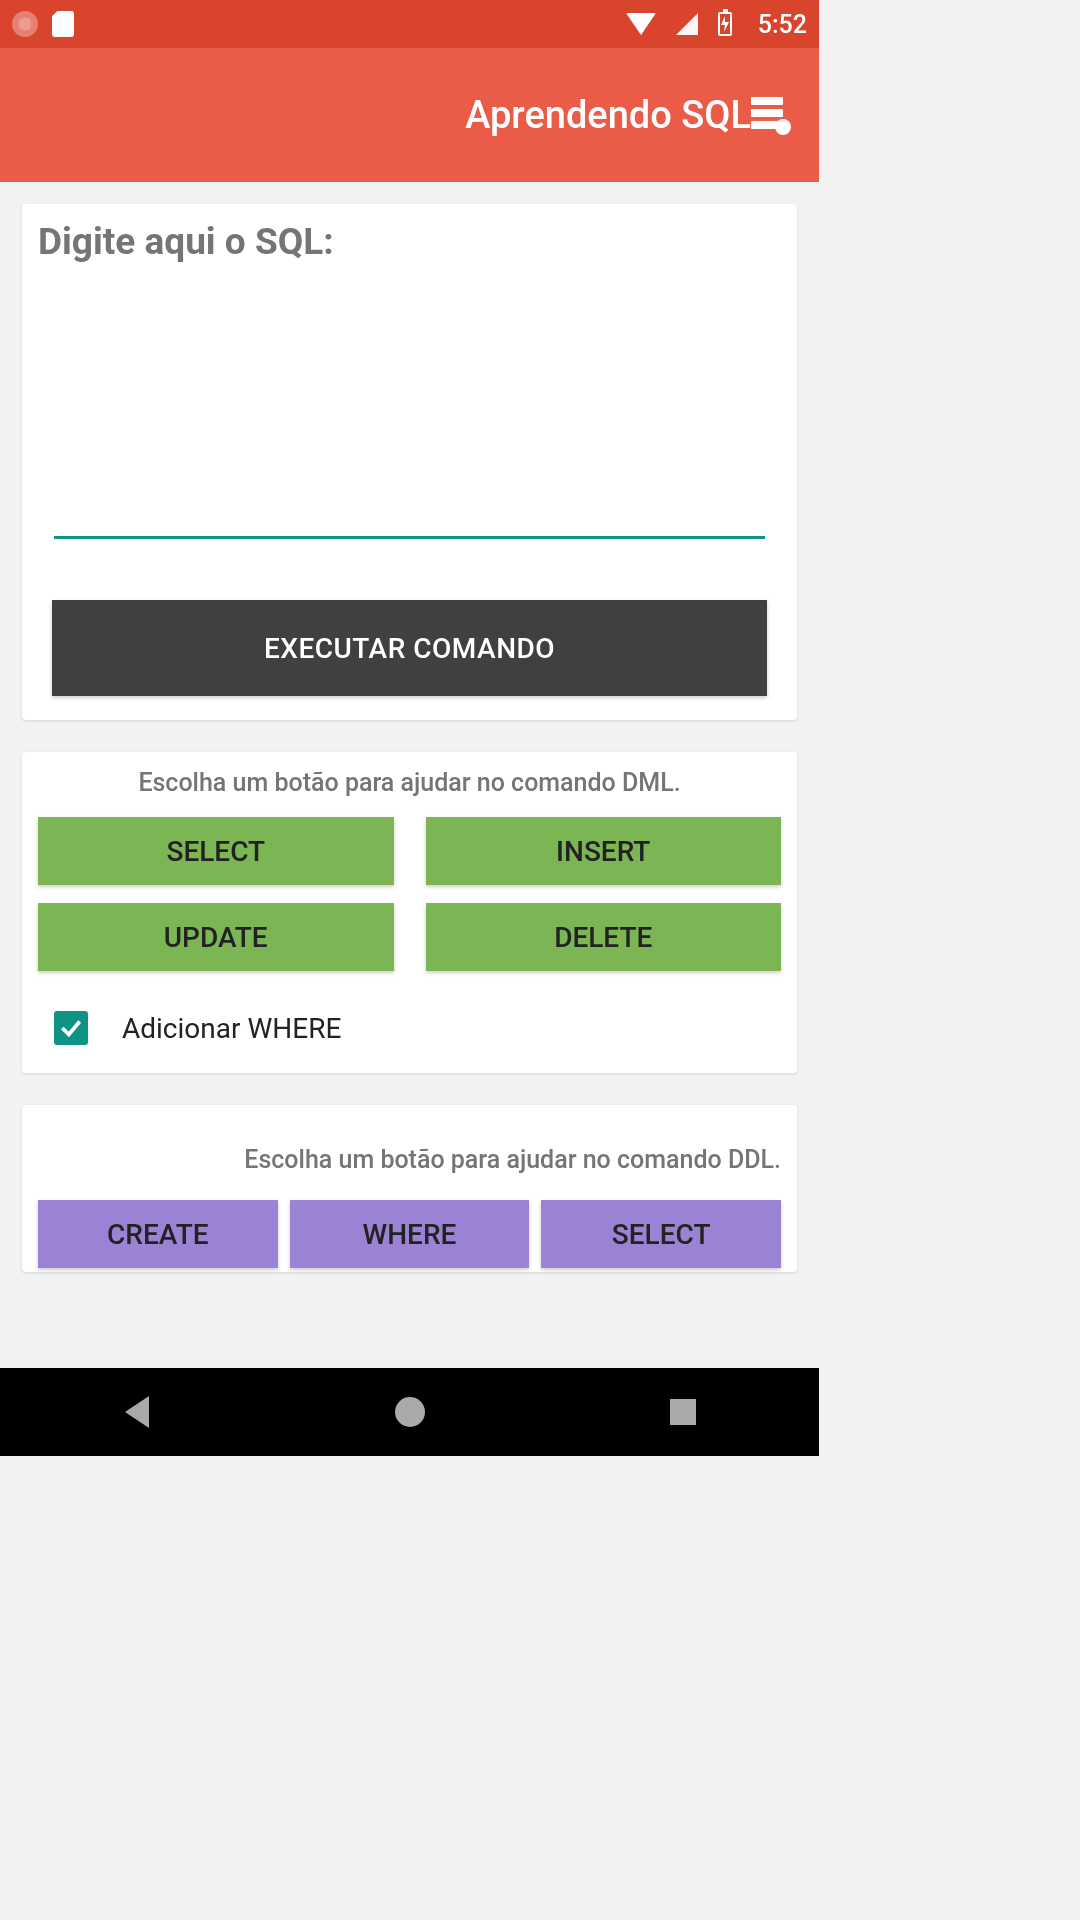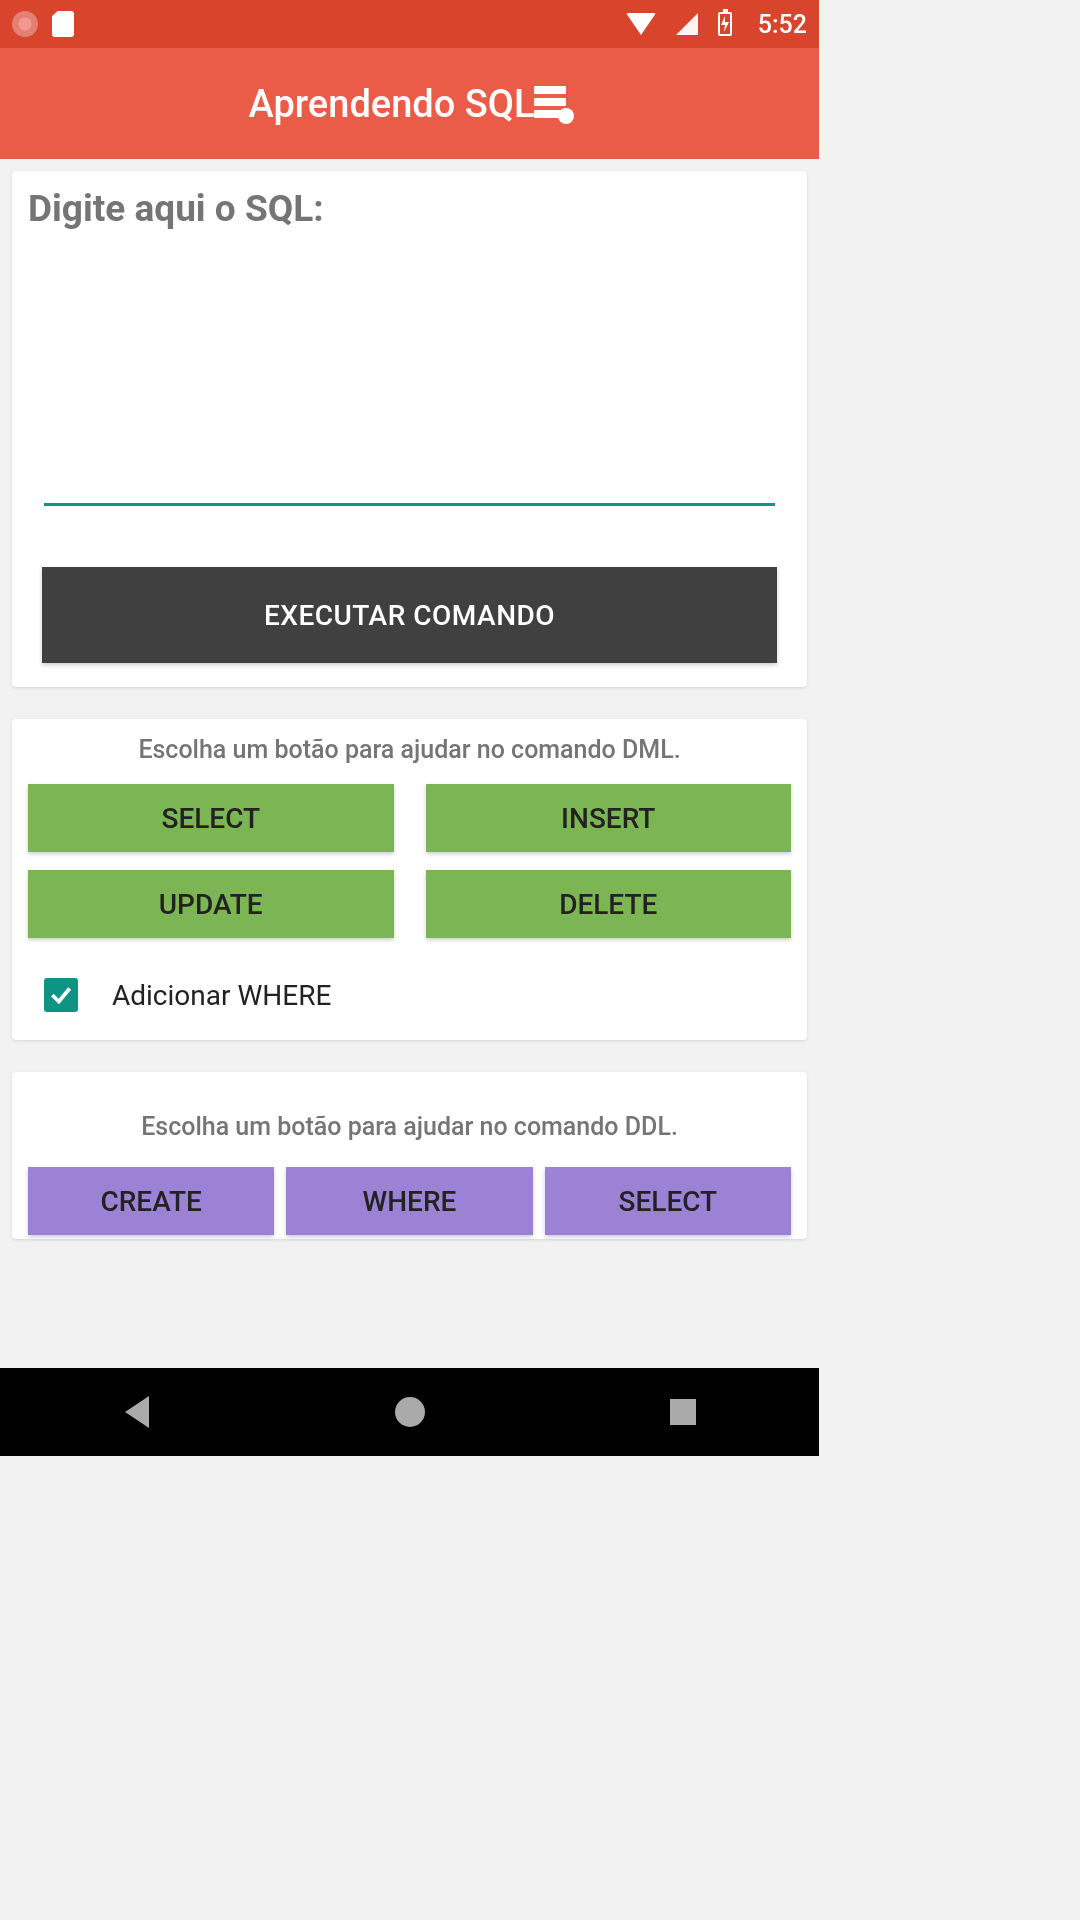--- a/index.html
+++ b/index.html
@@ -103,25 +103,25 @@
     .battery-icon::before {
       content: "";
       position: absolute;
       top: -5px;
       left: 3px;
       width: 5px;
       height: 3px;
       background: white;
     }
     .app-bar {
-      height: 111px;
+      height: 134px;
       background: #ea5b48;
       display: flex;
       align-items: center;
-      justify-content: center;
+      justify-content: flex-end;
       padding: 0 32px;
       color: white;
     }
     .app-title {
       font-size: 38px;
       font-weight: 500;
     }
     .db-settings-icon {
       width: 36px;
       height: 36px;
@@ -138,21 +138,21 @@
       position: absolute;
       right: -4px;
       bottom: -2px;
       width: 16px;
       height: 16px;
       background: white;
       border-radius: 50%;
     }
     .content {
       flex: 1;
-      padding: 12px;
+      padding: 22px;
       display: flex;
       flex-direction: column;
       gap: 32px;
       overflow: hidden;
     }
     .card {
       background: white;
       border-radius: 4px;
       box-shadow: 0 1px 3px rgba(0,0,0,0.12);
       padding: 16px;
@@ -337,21 +337,21 @@
       <div class="checkbox">
         <svg viewBox="0 0 24 24">
             <polyline points="4,12 10,18 20,6"></polyline>
           </svg>
       </div>
       <span class="checkbox-label">Adicionar WHERE</span>
     </div>
   </div>
 
   <div class="card card-ddl">
-    <div class="section-title" style="margin-top:24px;margin-bottom:26px;">Escolha um botão para ajudar no comando DDL.</div>
+    <div class="section-title" style="margin-top:24px;margin-bottom:26px;text-align:right;">Escolha um botão para ajudar no comando DDL.</div>
     <div class="grid3">
       <button class="cmd-btn purple">CREATE</button>
       <button class="cmd-btn purple">WHERE</button>
       <button class="cmd-btn purple">SELECT</button>
     </div>
   </div>
 
 </div>
 
 <div class="nav-bar">

